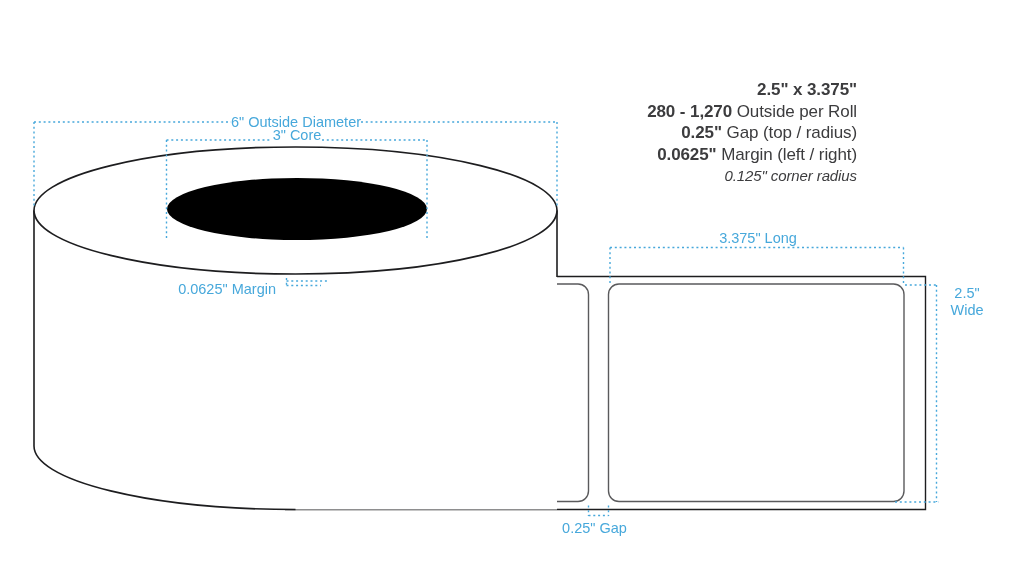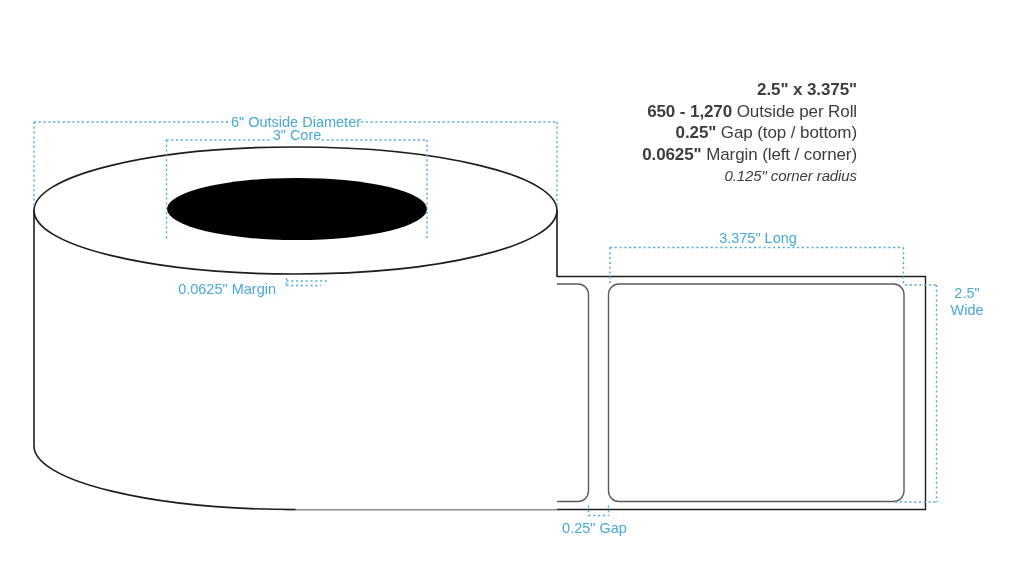--- a/index.html
+++ b/index.html
@@ -83,26 +83,26 @@
 
       <text class="dimtext" x="594.5" y="533" text-anchor="middle">0.25" Gap</text>
     </g>
   </svg>
 
   <div class="spec">
     <div>
       <span class="b">2.5" x 3.375"</span>
     </div>
     <div>
-      <span class="b">650 - 1,270</span><span> Outside per Roll</span>
+      <span class="b">280 - 1,270</span><span> Outside per Roll</span>
     </div>
     <div>
-      <span class="b">0.25"</span><span> Gap (top / bottom)</span>
+      <span class="b">0.25"</span><span> Gap (top / radius)</span>
     </div>
     <div>
-      <span class="b">0.0625"</span><span> Margin (left / corner)</span>
+      <span class="b">0.0625"</span><span> Margin (left / right)</span>
     </div>
     <div>
       <span class="it">0.125" corner radius</span>
     </div>
   </div>
 
 </div>
 
 </body></html>

